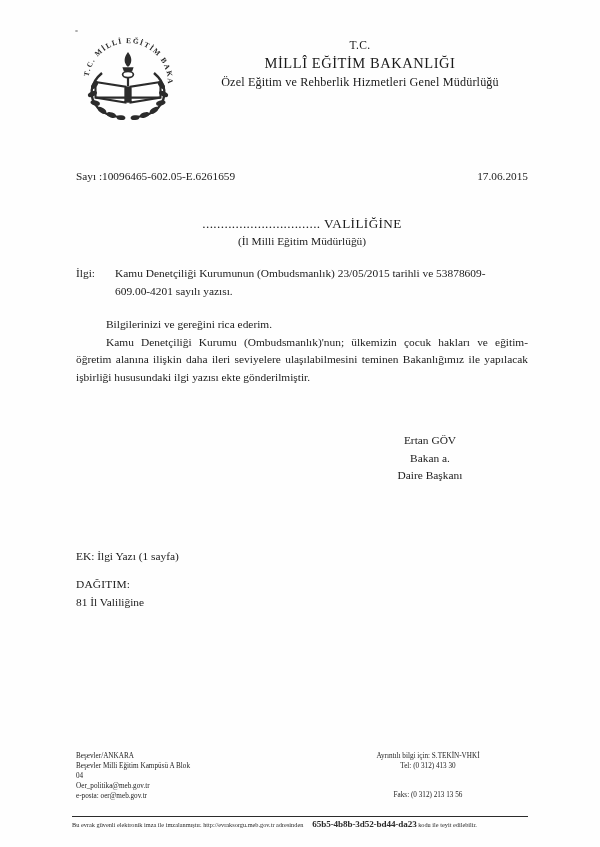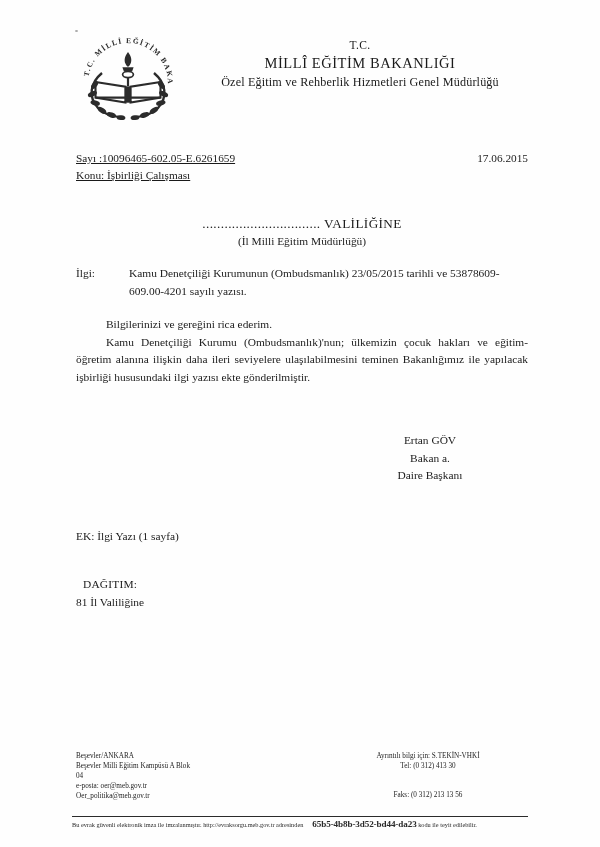--- a/index.html
+++ b/index.html
@@ -70,25 +70,24 @@
   .hdr-mudurluk {
     font-size: 12.2px;
     letter-spacing: .15px;
     line-height: 18px;
   }
 
   
   .meta {
     position: absolute;
     left: 76px;
-    top: 150px;
+    top: 168px;
     width: 452px;
     font-size: 11.3px;
     line-height: 16.5px;
-    text-decoration: underline;
   }
   .meta-row { position: relative; display: block; white-space: nowrap; }
   .meta-date {
     position: absolute;
     right: 0;
     top: 0;
   }
 
   
   .addressee {
@@ -116,21 +115,21 @@
     width: 452px;
     font-size: 11.4px;
     line-height: 17.5px;
   }
   .ilgi-label {
     position: absolute;
     left: 0;
     top: 0;
   }
   .ilgi-body {
-    margin-left: 53px;
+    margin-left: 39px;
     text-align: justify;
   }
   .ilgi-body .l1 { display: block; }
   .ilgi-body .l2 { display: block; }
 
   
   .body-text {
     position: absolute;
     left: 76px;
     top: 315px;
@@ -153,32 +152,32 @@
     width: 200px;
     text-align: center;
     font-size: 11.4px;
     line-height: 17.5px;
   }
 
   
   .ek {
     position: absolute;
     left: 76px;
-    top: 528px;
+    top: 548px;
     font-size: 11.4px;
     line-height: 17px;
   }
   .dagitim {
     position: absolute;
     left: 76px;
     top: 576px;
     font-size: 11.4px;
     line-height: 17.5px;
   }
-  .dagitim-title { letter-spacing: .2px; text-align: center; }
+  .dagitim-title { letter-spacing: .2px; }
 
   
   .footer {
     position: absolute;
     left: 76px;
     top: 752px;
     width: 452px;
     font-size: 7.2px;
     line-height: 9.9px;
     color: #232323;
@@ -293,23 +292,20 @@
       <div class="hdr-bakanlik">MİLLÎ EĞİTİM BAKANLIĞI</div>
       <div class="hdr-mudurluk">Özel Eğitim ve Rehberlik Hizmetleri Genel Müdürlüğü</div>
     </div>
   </div>
 
   <div class="meta">
     <div class="meta-row">
       <span>Sayı :10096465-602.05-E.6261659</span>
       <span class="meta-date">17.06.2015</span>
     </div>
-    <div class="meta-row">
-      <span>Konu: İşbirliği Çalışması</span>
-    </div>
   </div>
 
   <div class="addressee">
     <div class="addr-main">................................ VALİLİĞİNE</div>
     <div class="addr-sub">(İl Milli Eğitim Müdürlüğü)</div>
   </div>
 
   <div class="ilgi">
     <span class="ilgi-label">İlgi:</span>
     <div class="ilgi-body">
@@ -335,22 +331,22 @@
     <div class="dagitim-title">DAĞITIM:</div>
     <div>81 İl Valiliğine</div>
   </div>
 
   <div class="footer">
     <div class="footer-cols">
       <div class="footer-left">
         <span>Beşevler/ANKARA</span>
         <span>Beşevler Milli Eğitim Kampüsü A Blok</span>
         <span>04</span>
+        <span>Oer_politika@meb.gov.tr</span>
         <span>e-posta: oer@meb.gov.tr</span>
-        <span>Oer_politika@meb.gov.tr</span>
       </div>
       <div class="footer-right">
         <span>Ayrıntılı bilgi için: S.TEKİN-VHKİ</span>
         <span>Tel: (0 312) 413 30</span>
         <span class="fax">Faks: (0 312) 213 13 56</span>
       </div>
     </div>
   </div>
 
   <div class="rule"></div>

